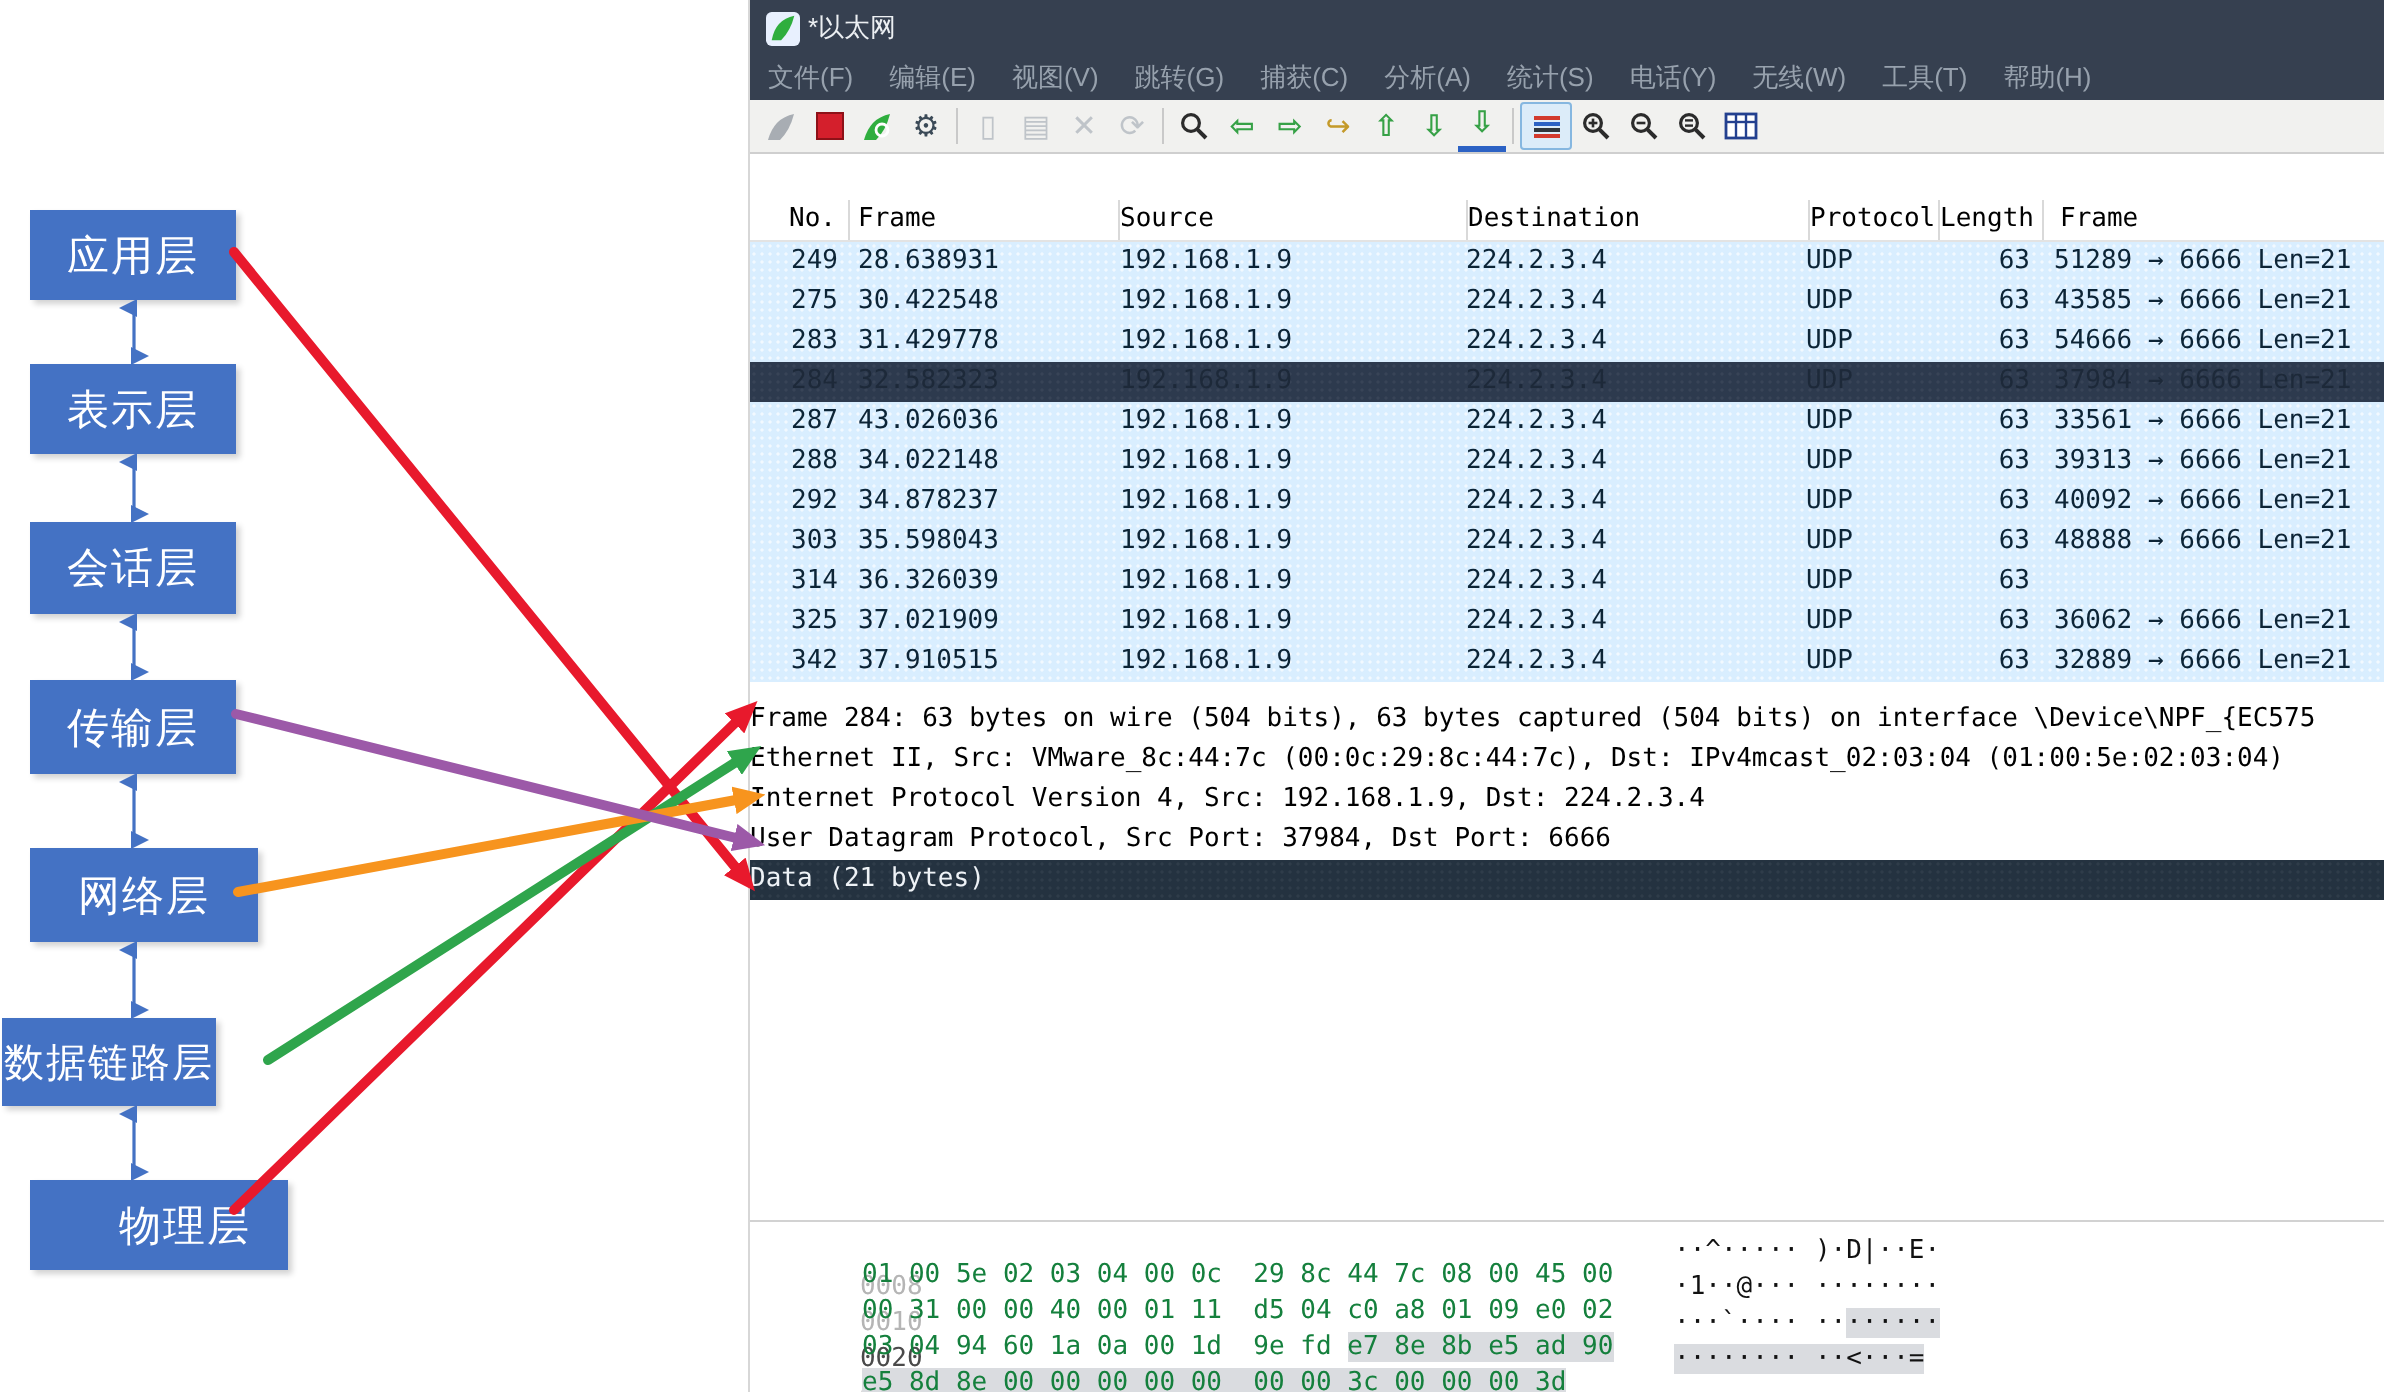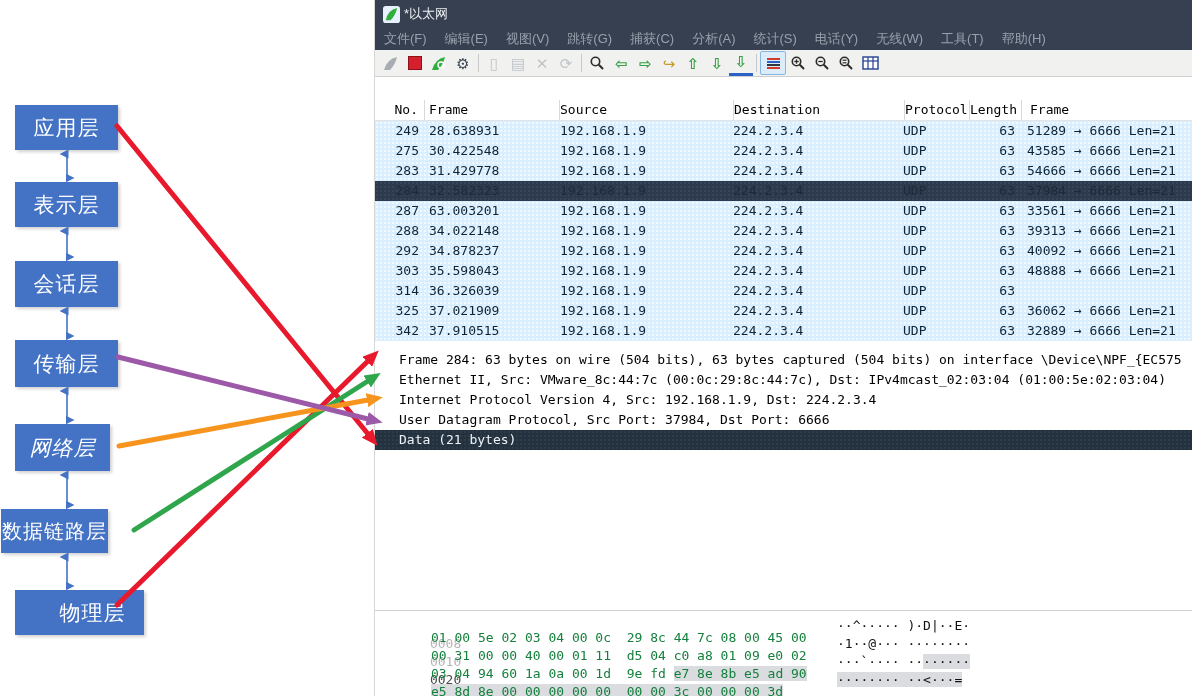--- a/index.html
+++ b/index.html
@@ -8,21 +8,21 @@
   .mono{font-family:"DejaVu Sans Mono","Liberation Mono",monospace;}
 
   
   .osi-box{position:absolute;background:#4472c4;color:#fff;z-index:2;
     display:flex;align-items:center;justify-content:center;
     font-size:21px;letter-spacing:1px;box-shadow:2px 2px 3px rgba(0,0,0,.18);}
   .b-app {left:15px;top:105px;width:103px;height:45px;}
   .b-pres{left:15px;top:182px;width:103px;height:45px;}
   .b-sess{left:15px;top:261px;width:103px;height:46px;}
   .b-trans{left:15px;top:340px;width:103px;height:47px;}
-  .b-net {left:15px;top:424px;width:95px;height:47px;font-style:italic;}
+  .b-net {left:15px;top:424px;width:114px;height:47px;}
   .b-link{left:1px; top:509px;width:107px;height:44px;font-size:20px;}
   .b-phys{left:15px;top:590px;width:103px;height:45px;padding-left:26px;}
 
   #overlay{position:absolute;left:0;top:0;z-index:7;pointer-events:none;}
 
   
   .ws{position:absolute;left:374px;top:0;width:818px;height:696px;background:#fff;
       border-left:1px solid #d7d7d7;z-index:1;}
   .titlebar{position:absolute;top:0;left:0;right:0;height:28px;background:#364050;
       display:flex;align-items:center;}
@@ -65,21 +65,21 @@
   .c.no{width:50px;text-align:right;padding-right:6px;box-sizing:border-box;}
   .c.t{width:135px;padding-left:4px;box-sizing:border-box;}
   .c.s{width:173px;}
   .c.d{width:170px;}
   .c.p{width:64px;}
   .c.l{width:52px;text-align:right;padding-right:4px;box-sizing:border-box;}
   .c.i{flex:1;padding-left:8px;}
 
   
   .details{position:absolute;top:350px;left:0;right:0;height:100px;font-size:13px;}
-  .dr{height:20px;line-height:20px;padding-left:24px;color:#000;white-space:nowrap;overflow:hidden;}
+  .dr{height:20px;line-height:20px;color:#000;white-space:nowrap;overflow:hidden;}
   .dr.sel{background:#243240;color:#eef2f6;
       background-image:radial-gradient(rgba(255,255,255,.05) .7px,transparent .9px);
       background-size:4px 4px;}
 
   
   .hex{position:absolute;top:610px;left:0;right:0;bottom:0;border-top:1px solid #d2d2d2;
       background:#fff;padding-top:6px;font-size:13px;}
   .hx{height:18px;line-height:18px;position:relative;white-space:pre;}
   .off{display:inline-block;width:40px;padding-left:8px;color:#b5b5b5;}
   .off.dk{color:#4a4a4a;}
@@ -285,21 +285,21 @@
       <span class="c no">284</span>
         <span class="c t">32.582323</span>
         <span class="c s">192.168.1.9</span>
         <span class="c d">224.2.3.4</span>
         <span class="c p">UDP</span>
         <span class="c l">63</span>
         <span class="c i">37984 → 6666 Len=21</span>
     </div>
     <div class="pr">
       <span class="c no">287</span>
-        <span class="c t">63.003201</span>
+        <span class="c t">43.026036</span>
         <span class="c s">192.168.1.9</span>
         <span class="c d">224.2.3.4</span>
         <span class="c p">UDP</span>
         <span class="c l">63</span>
         <span class="c i">33561 → 6666 Len=21</span>
     </div>
     <div class="pr">
       <span class="c no">288</span>
         <span class="c t">34.022148</span>
         <span class="c s">192.168.1.9</span>

